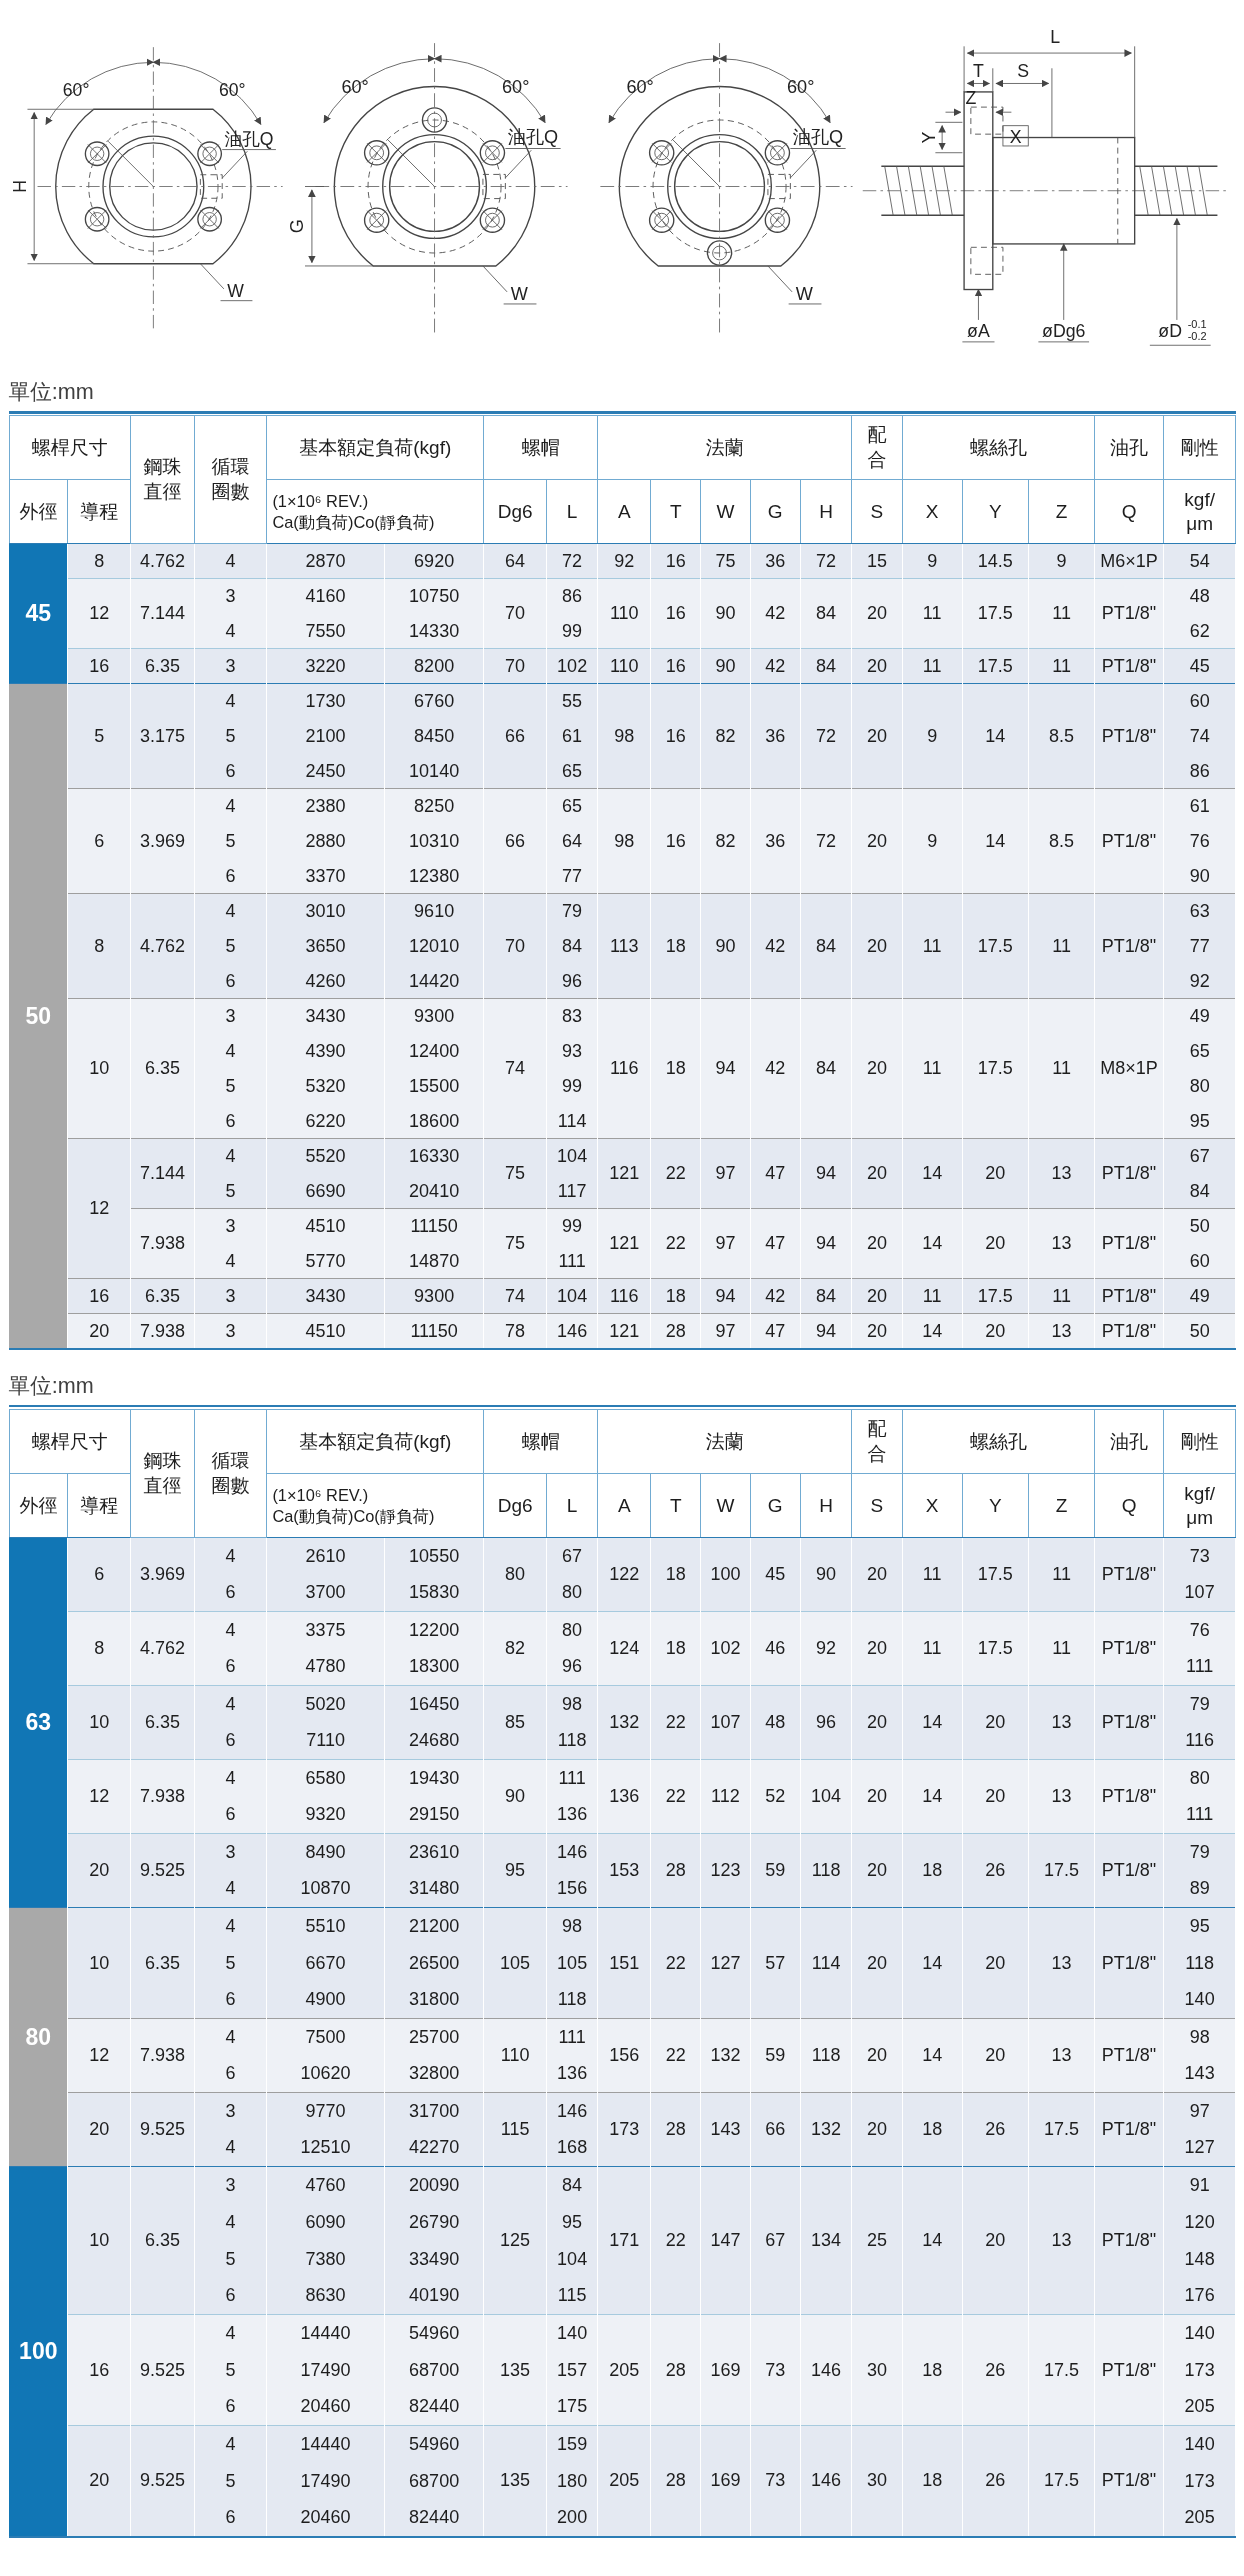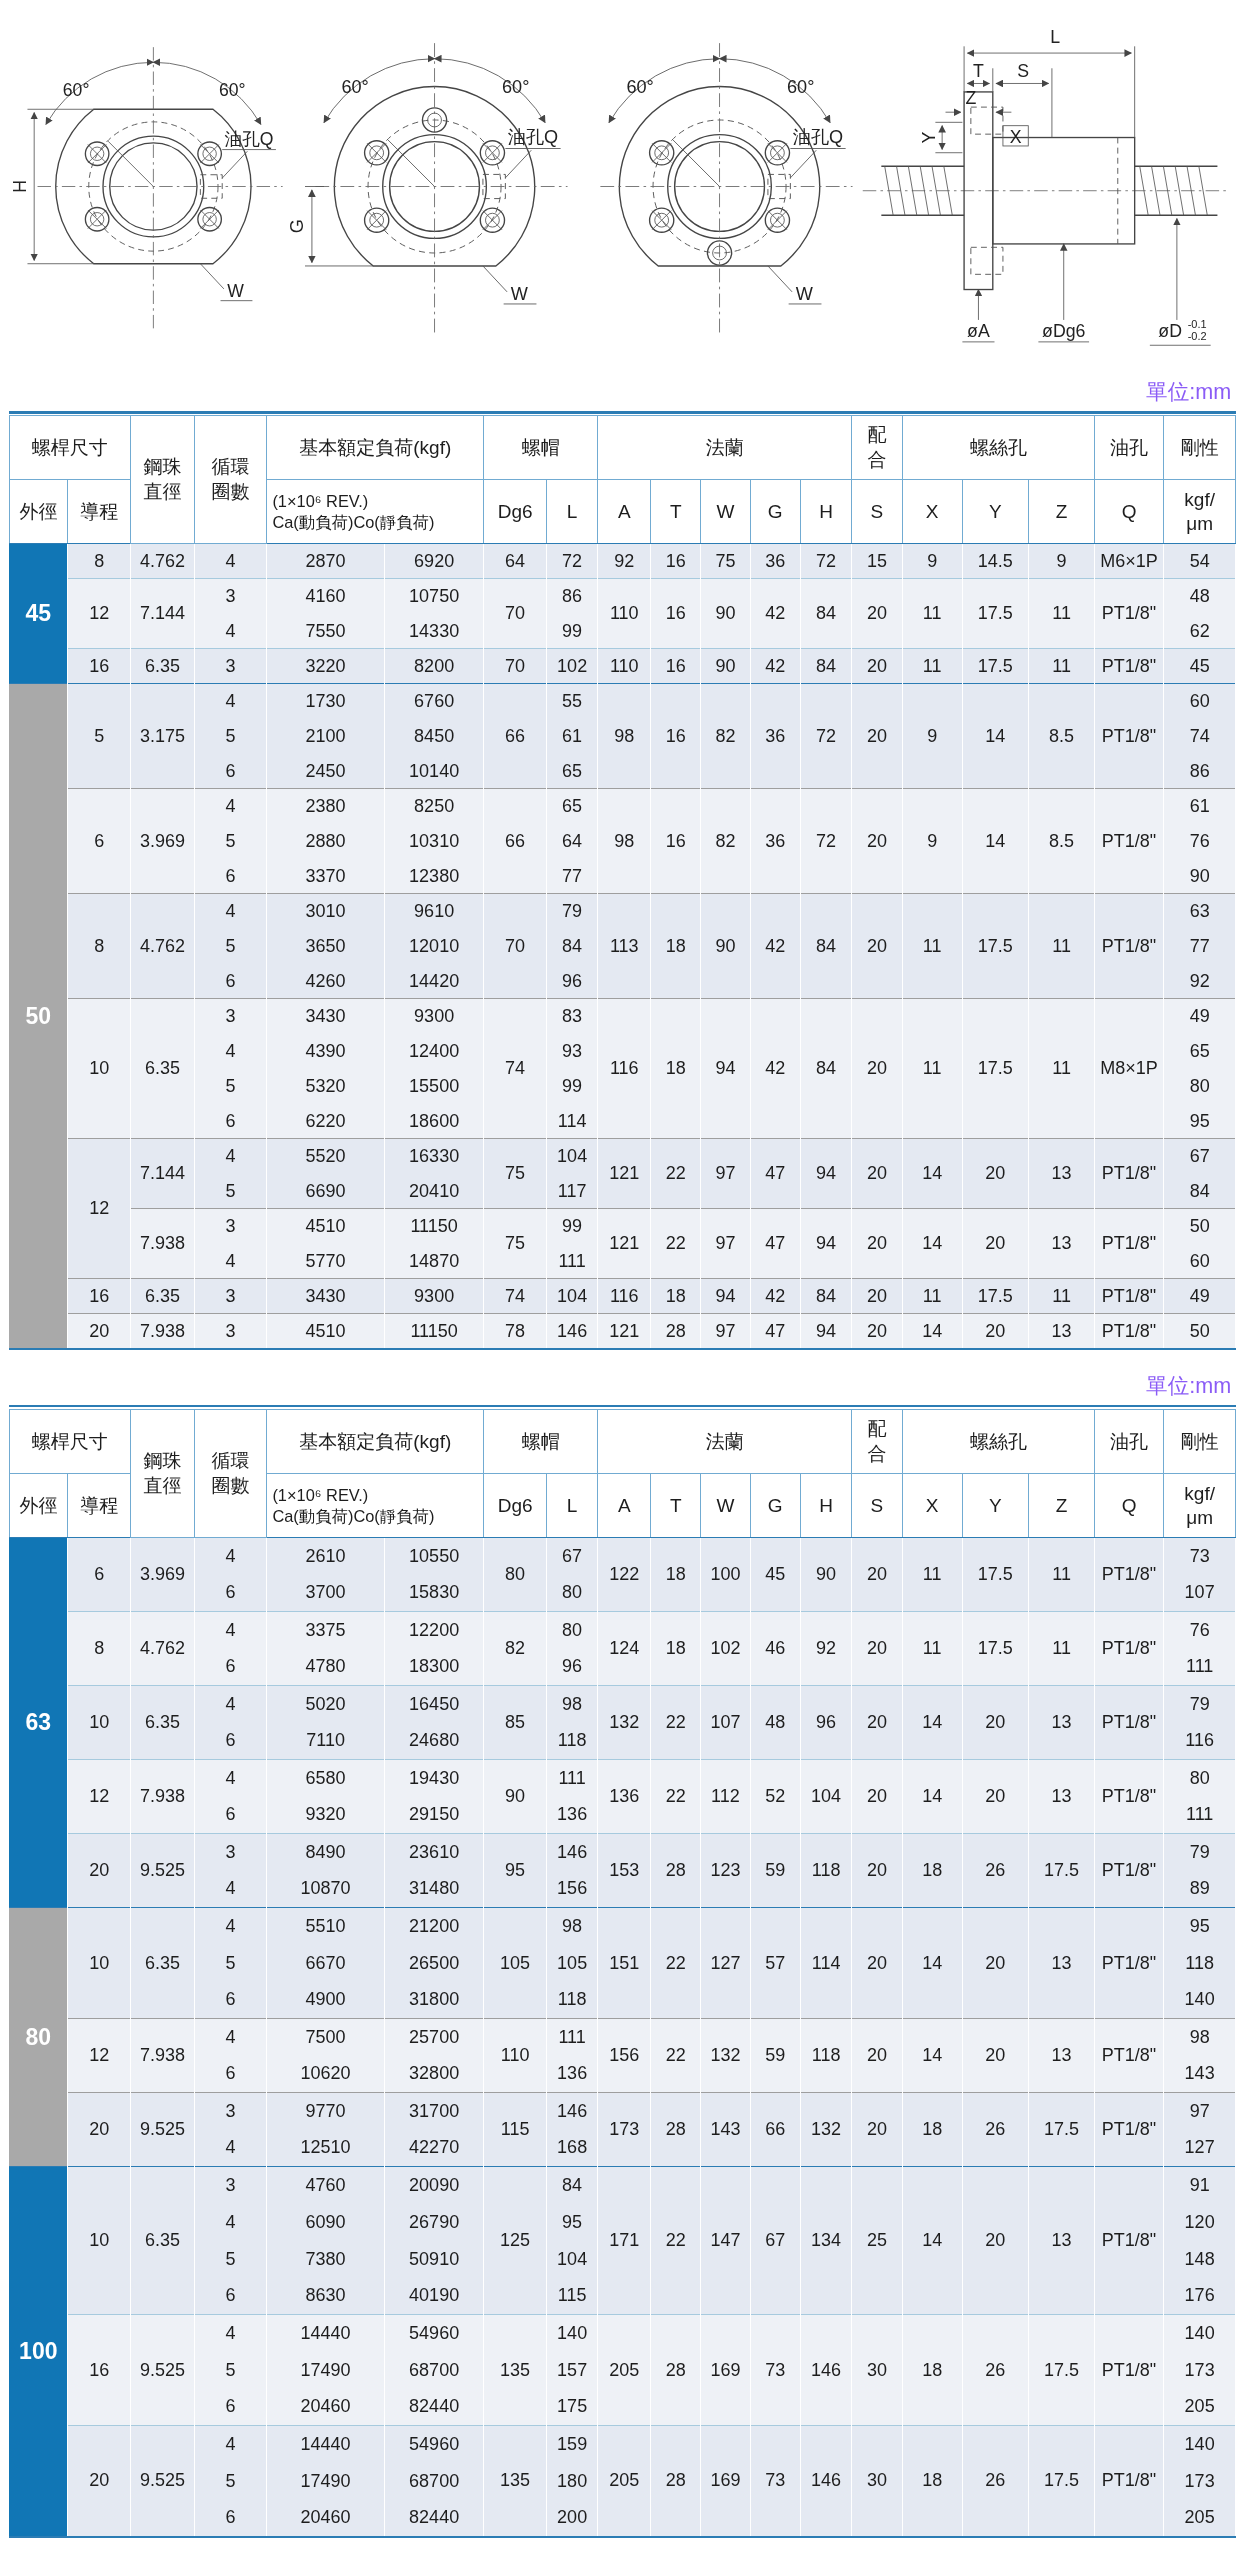--- a/index.html
+++ b/index.html
@@ -10,21 +10,21 @@
   .diagrams{display:flex;height:363px;align-items:stretch;}
   .diagrams svg{display:block;}
   .dline{stroke:#454545;stroke-width:1.6;fill:none;}
   .dthin{stroke:#555;stroke-width:1;fill:none;}
   .ddash{stroke:#555;stroke-width:1.1;fill:none;stroke-dasharray:7 5;}
   .dcl{stroke:#666;stroke-width:1;fill:none;stroke-dasharray:16 5 3 5;}
   .dtxt{font-size:21px;fill:#222;}
   .dtxts{font-size:13px;fill:#222;}
 
   
-  .unit{text-align:right;font-size:21.6px;padding:3.5px 5.2px 5.2px 0;color:#8b5cf6;}
+  .unit{font-size:21.6px;padding:3.5px 5.2px 5.2px 0;color:#404040;}
   .cap{height:2.6px;background:#2b7cb4;margin-bottom:1.7px;}
   table.spec{width:100%;border-collapse:collapse;table-layout:fixed;}
   table.spec{border-bottom:2.6px solid #2b7cb4;}
   thead th{background:#fff;border:0.9px solid #71abd2;font-weight:normal;
            font-size:19px;vertical-align:middle;text-align:center;padding:1.7px;line-height:1.25;}
   thead tr{height:64px;}
   thead tr:last-child th{border-bottom:1.7px solid #2b7cb4;}
   th.lsub{text-align:left;font-size:16.4px;padding-left:5.2px;}
   .stack{display:inline-block;width:1.15em;word-break:break-all;line-height:1.3;}
   .nar2{word-break:break-all;line-height:1.3;padding:0 8.6px;}
@@ -954,21 +954,21 @@
           <tr class="blue bga">
             <td>4</td>
             <td>6090</td>
             <td>26790</td>
             <td>95</td>
             <td>120</td>
           </tr>
           <tr class="blue bga">
             <td>5</td>
             <td>7380</td>
-            <td>50910</td>
+            <td>33490</td>
             <td>104</td>
             <td>148</td>
           </tr>
           <tr class="blue bga">
             <td>6</td>
             <td>8630</td>
             <td>40190</td>
             <td>115</td>
             <td>176</td>
           </tr>

